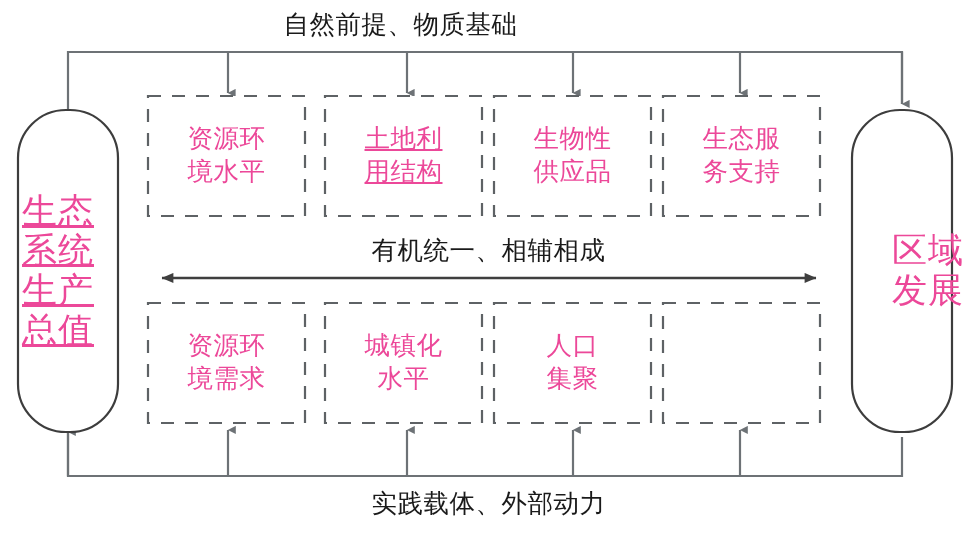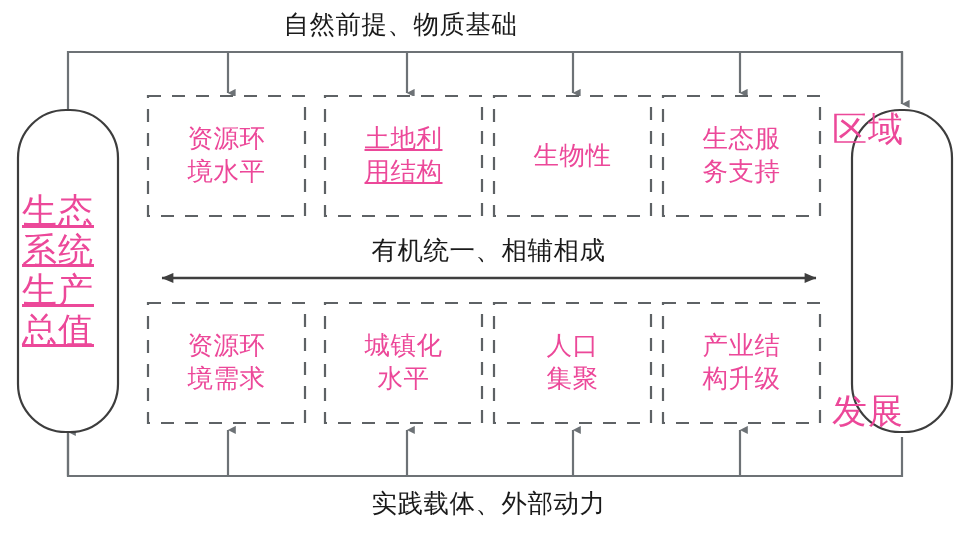--- a/index.html
+++ b/index.html
@@ -117,55 +117,52 @@
     <rect x="663" y="303" width="157" height="120" fill="#ffffff" stroke="#5e6265" stroke-width="2.2" stroke-dasharray="13 11"></rect>
   </svg>
 
   <div class="node-text endpoint-text" style="left:12px; top:110px; width:92px; height:322px;text-decoration:underline;">
     <span>生态</span>
     <span>系统</span>
     <span>生产</span>
     <span>总值</span>
   </div>
 
-  <div class="node-text endpoint-text" style="left:820px; top:110px; width:96px; height:322px;justify-content:space-between;">
+  <div class="node-text endpoint-text" style="left:880px; top:110px; width:96px; height:322px;">
     <span>区域</span>
     <span>发展</span>
   </div>
 
   <div class="node-text factor-text" style="left:148px; top:96px; width:157px; height:120px;">
     <span>资源环</span>
     <span>境水平</span>
   </div>
   <div class="node-text factor-text" style="left:325px; top:96px; width:157px; height:120px;text-decoration:underline;">
     <span>土地利</span>
     <span>用结构</span>
   </div>
   <div class="node-text factor-text" style="left:494px; top:96px; width:157px; height:120px;">
     <span>生物性</span>
+    <span>供应品</span>
   </div>
   <div class="node-text factor-text" style="left:663px; top:96px; width:157px; height:120px;">
     <span>生态服</span>
     <span>务支持</span>
   </div>
 
   <div class="node-text factor-text" style="left:148px; top:303px; width:157px; height:120px;">
     <span>资源环</span>
     <span>境需求</span>
   </div>
   <div class="node-text factor-text" style="left:325px; top:303px; width:157px; height:120px;">
     <span>城镇化</span>
     <span>水平</span>
   </div>
   <div class="node-text factor-text" style="left:494px; top:303px; width:157px; height:120px;">
     <span>人口</span>
     <span>集聚</span>
   </div>
-  <div class="node-text factor-text" style="left:663px; top:303px; width:157px; height:120px;">
-    <span>产业结</span>
-    <span>构升级</span>
-  </div>
 
   <div class="edge-label" style="left:0px; top:7px; width:801px;">自然前提、物质基础</div>
   <div class="edge-label" style="left:0px; top:233px; width:977px;">有机统一、相辅相成</div>
   <div class="edge-label" style="left:0px; top:486px; width:977px;">实践载体、外部动力</div>
 
 </div>
 
 </body></html>

